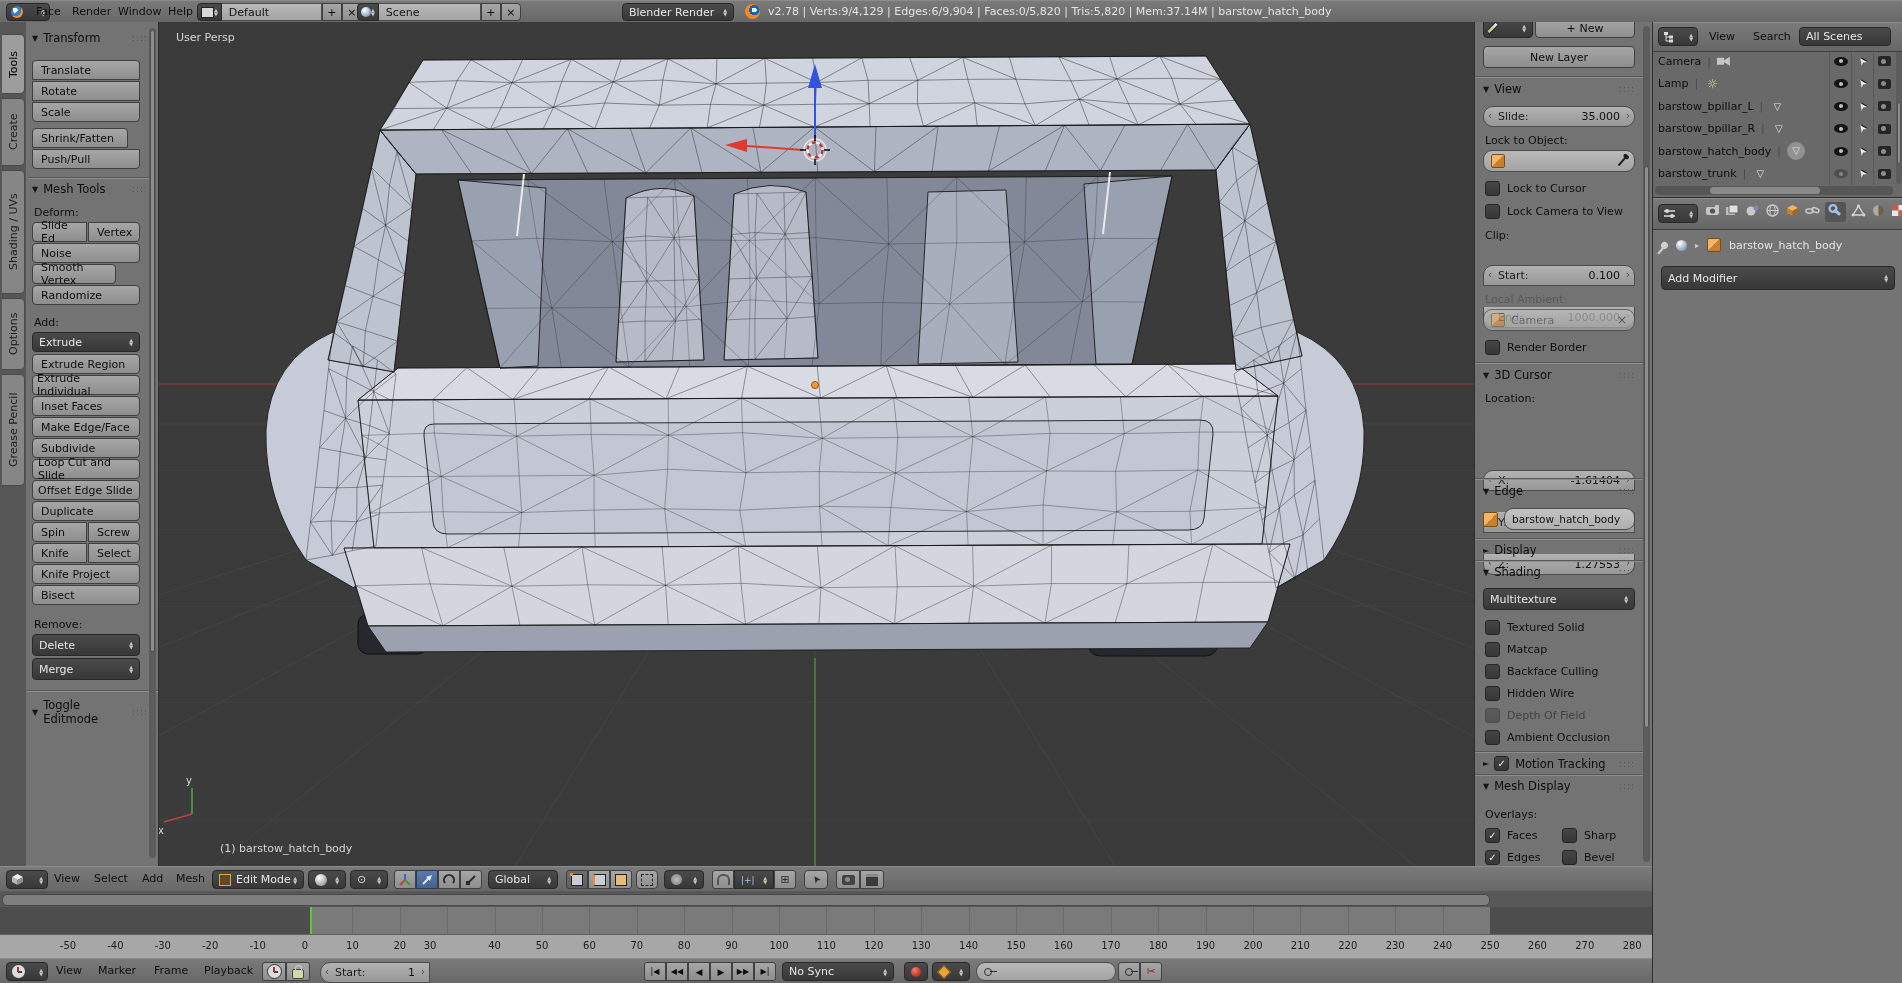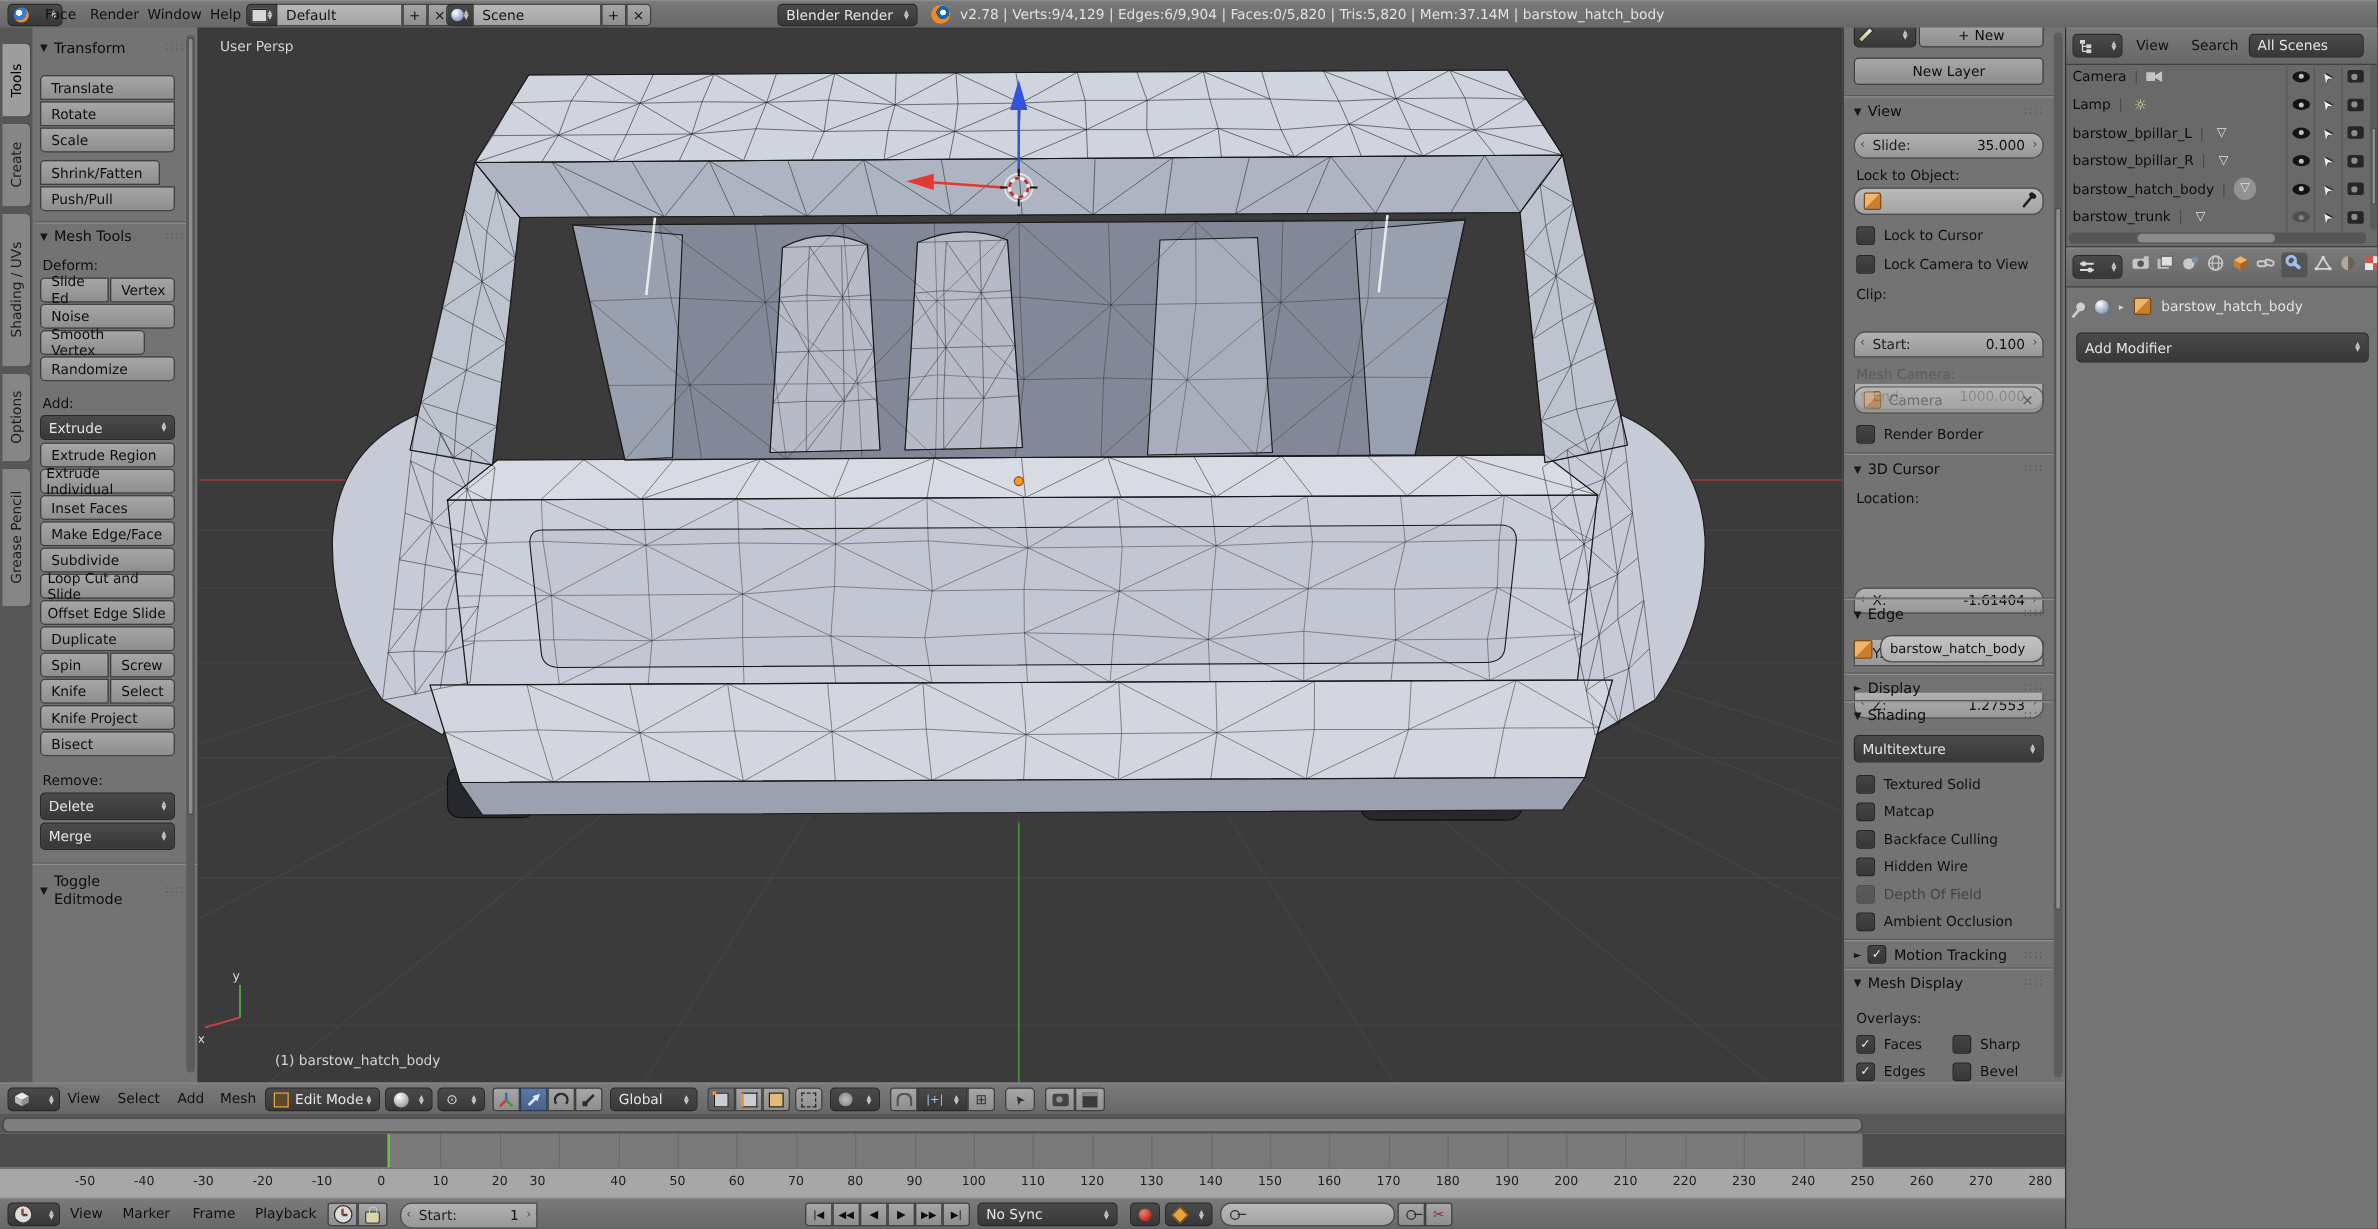--- a/index.html
+++ b/index.html
@@ -421,21 +421,21 @@
         <span class="pl">Start:</span>
         <span class="pv">0.100</span>
         <span class="chr">›</span>
     </div>
     <div class="abs pill bot" style="left:8px;top:243px;width:152px;">
       <span class="chl">‹</span>
         <span class="pl">End:</span>
         <span class="pv">1000.000</span>
         <span class="chr">›</span>
     </div>
-    <div class="abs slabel gray" style="left:10px;top:271px;">Mesh Camera:</div>
+    <div class="abs slabel gray" style="left:10px;top:271px;">Local Ambient:</div>
     <div class="abs field" style="left:8px;top:287px;width:152px;height:22px;opacity:.75;">
       <span class="cube" style="width:12px;height:12px;opacity:.7;"></span>
       <span class="gray" style="margin-left:6px;">Camera</span>
       <span style="margin-left:auto;color:#3d3d3d;font-size:12px;">×</span>
     </div>
     <div class="abs chkrow" style="left:10px;top:314px;width:150px;">
       <span class="cb"></span>
         <span class="lb">Render Border</span>
     </div>
     <div class="abs pdiv" style="left:0;top:340px;width:168px;"></div>

